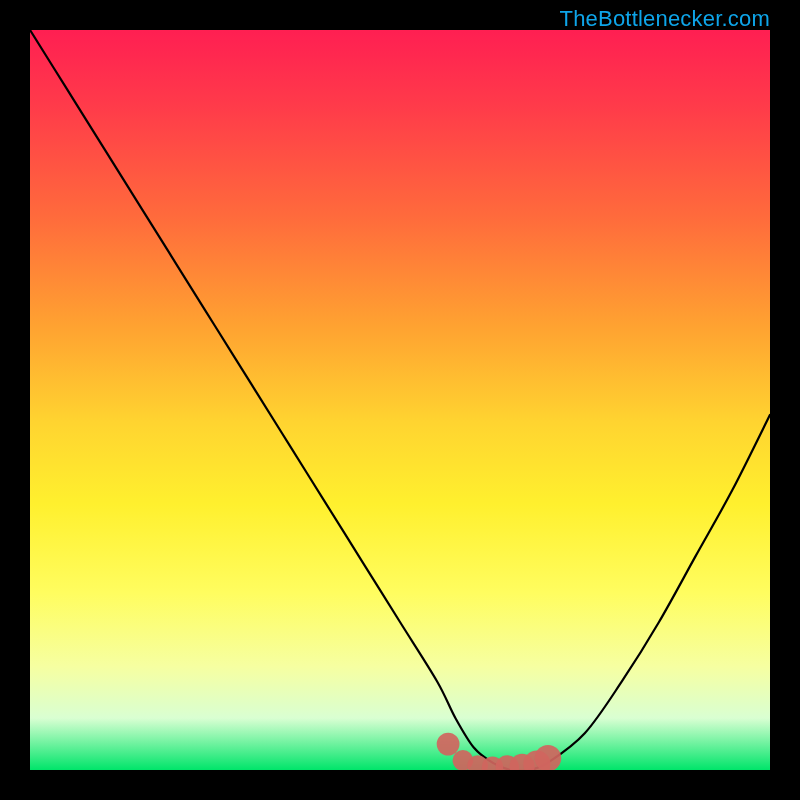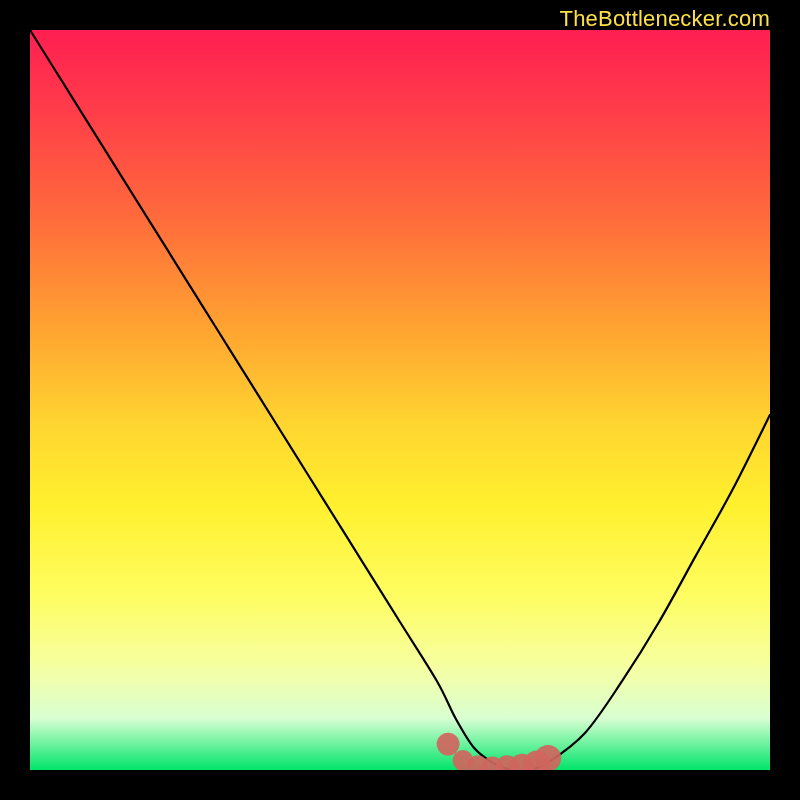--- a/index.html
+++ b/index.html
@@ -54,21 +54,21 @@
     width: 740px;
     height: 740px;
     pointer-events: none;
   }
   .watermark {
     position: absolute;
     top: 6px;
     right: 30px;
     font-size: 22px;
     font-weight: 500;
-    color: #fde047;
+    color: #0ea5e9;
     letter-spacing: 0.2px;
   }
 </style>
 </head>
 <body>
 
 <div class="frame"></div>
 
 <div class="plot-area">
   <div class="gradient"></div>

